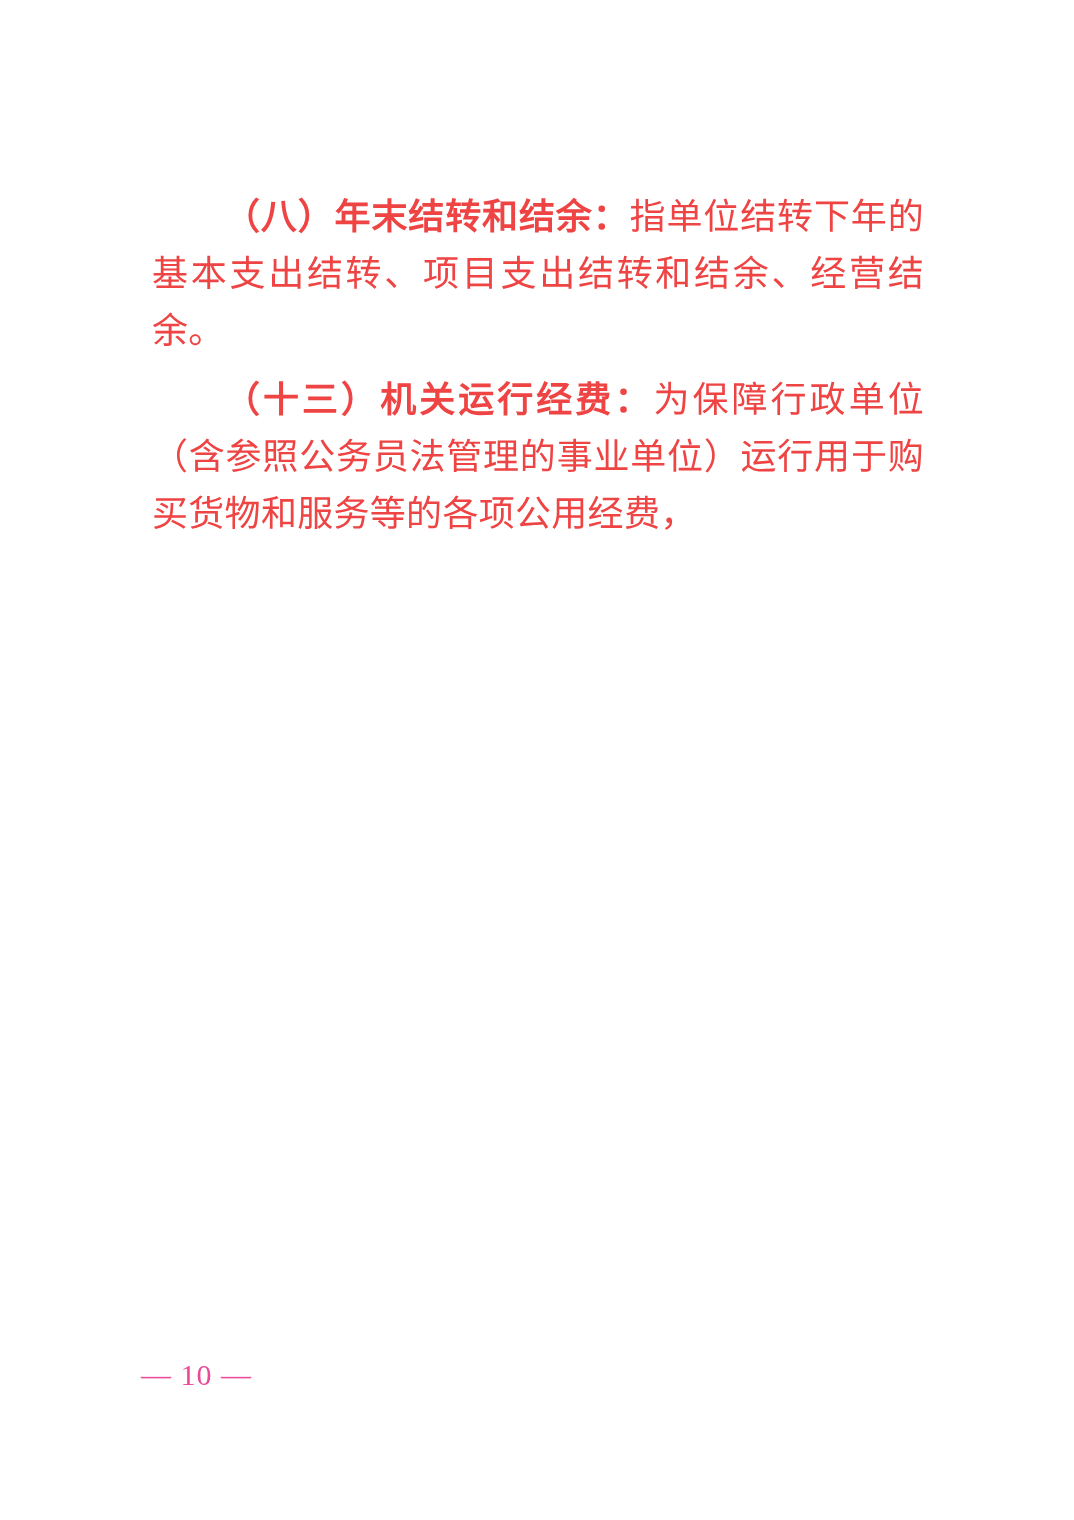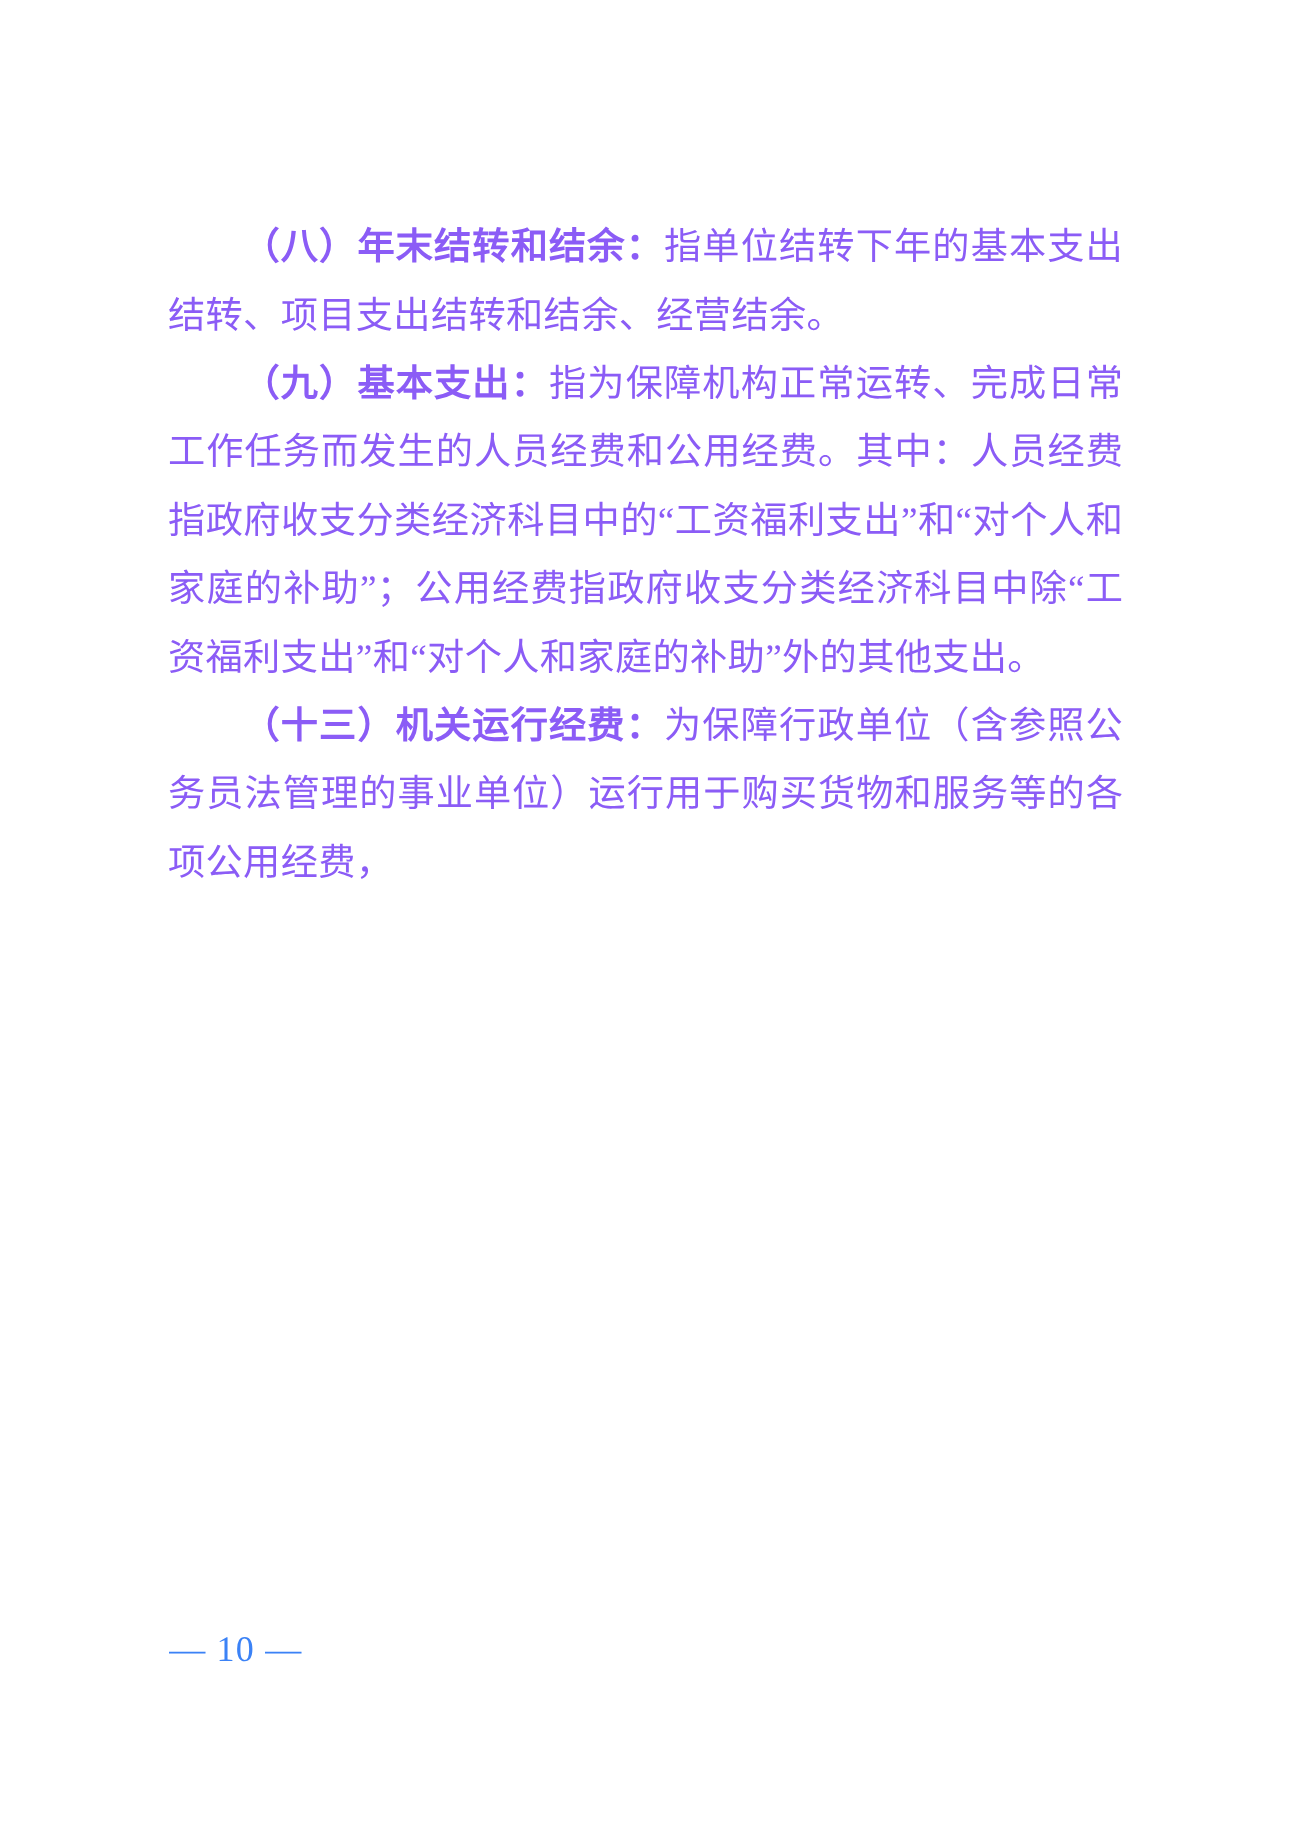--- a/index.html
+++ b/index.html
@@ -15,55 +15,52 @@
     overflow: hidden;
     font-family: "Liberation Serif", "DejaVu Serif", serif;
   }
   .content {
     position: absolute;
     left: 140px;
     top: 177px;
     width: 796px;
   }
   .para {
-    margin: 0;
-    font-size: 31px;
+    margin: 12px;
+    font-size: 36px;
     line-height: 57px;
-    color: #8b5cf6;
+    color: #ef4444;
     text-align: justify;
     text-indent: 2em;
     letter-spacing: 0.3px;
   }
   .para-heading {
     font-weight: bold;
   }
   .page-number {
     position: absolute;
     left: 141px;
     top: 1357px;
     font-size: 30px;
     line-height: 36px;
-    color: #3b82f6;
+    color: #ec4899;
     letter-spacing: 1px;
     white-space: nowrap;
   }
 </style>
 </head>
 <body>
 
 <div class="page">
   <div class="content">
 
     <p class="para">
       <span class="para-heading">（八）年末结转和结余：</span><span>指单位结转下年的基本支出结转、项目支出结转和结余、经营结余。</span>
     </p>
 
-    <p class="para">
-      <span class="para-heading">（九）基本支出：</span><span>指为保障机构正常运转、完成日常工作任务而发生的人员经费和公用经费。其中：人员经费指政府收支分类经济科目中的“工资福利支出”和“对个人和家庭的补助”；公用经费指政府收支分类经济科目中除“工资福利支出”和“对个人和家庭的补助”外的其他支出。</span>
-    </p>
 
 
 
 
     <p class="para">
       <span class="para-heading">（十三）机关运行经费：</span><span>为保障行政单位（含参照公务员法管理的事业单位）运行用于购买货物和服务等的各项公用经费，</span>
     </p>
 
   </div>
 

